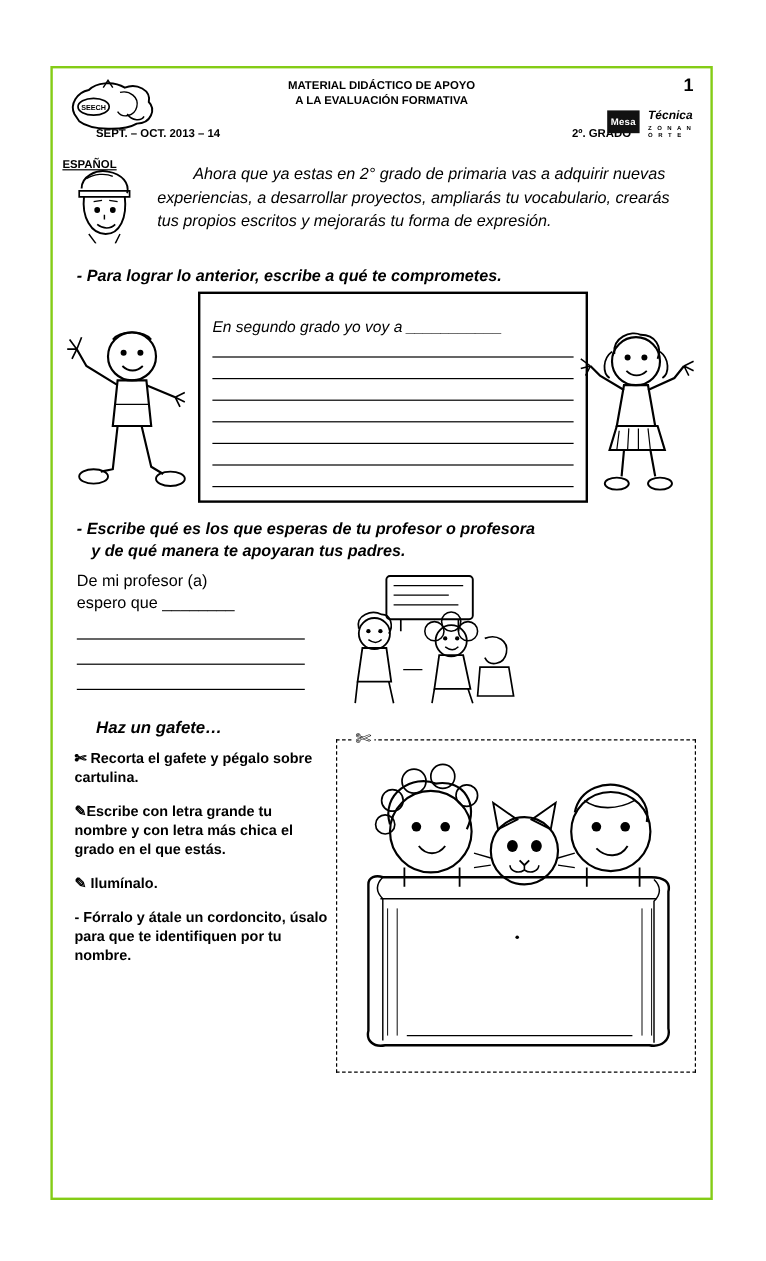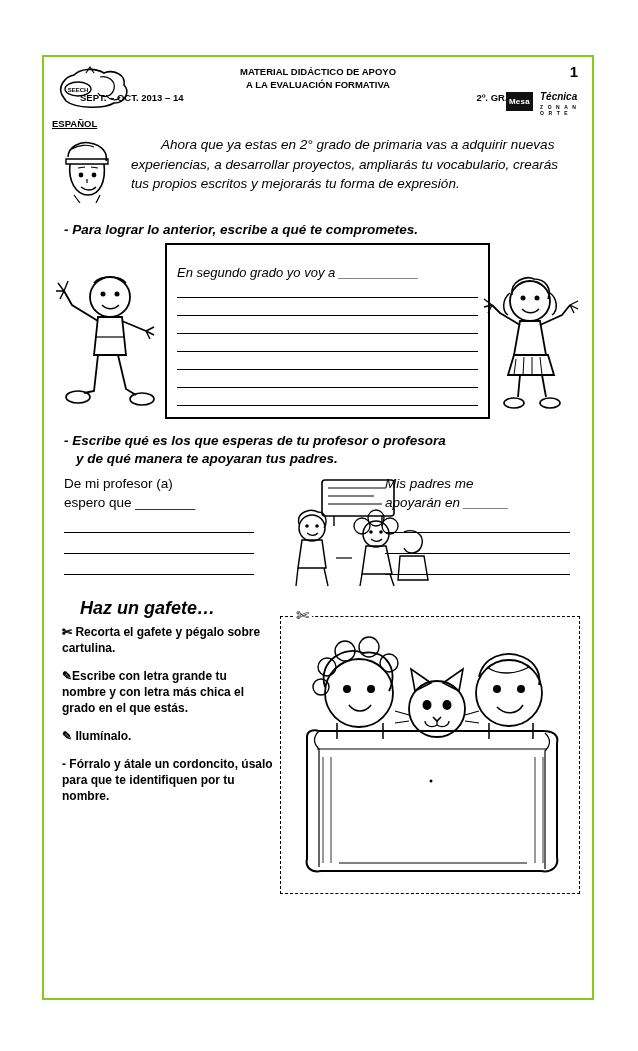--- a/index.html
+++ b/index.html
@@ -45,21 +45,21 @@
     line-height: 12.5px;
     padding-top: 3px;
   }
   .hdr-row {
     display: flex;
     justify-content: space-between;
     align-items: flex-start;
     font-size: 9.5px;
     font-weight: bold;
     padding: 0 6px;
-    margin-top: 1px;
+    margin-top: 15px;
     gap: 13px;
   }
   .hdr-date { margin-left: 22px; }
   .hdr-grade { margin-right: 52px; }
   .hdr-subject {
     font-size: 9.5px;
     font-weight: bold;
     text-decoration: underline;
     margin-top: 15px;
   }
@@ -238,21 +238,21 @@
     height: 112px;
   }
 
   
   .gafete {
     position: relative;
     margin-top: 2px;
     height: 300px;
   }
   .gafete-title {
-    font-size: 18px;
+    font-size: 14px;
     font-weight: bold;
     font-style: italic;
     margin-left: 28px;
   }
   .gafete-steps {
     position: absolute;
     left: 10px;
     top: 26px;
     width: 212px;
     font-size: 12px;
@@ -440,27 +440,20 @@
           <circle cx="116" cy="50" r="8" fill="none" stroke="#000" stroke-width="1.3"></circle>
           <circle cx="102" cy="42" r="8" fill="none" stroke="#000" stroke-width="1.3"></circle>
           <path d="M92 70 L112 70 L118 98 L88 98 Z" fill="none" stroke="#000" stroke-width="1.5"></path>
           <path d="M88 98 L86 110 M116 98 L120 110" fill="none" stroke="#000" stroke-width="1.4"></path>
           <path d="M130 56 C140 52 150 58 148 68 C146 78 134 80 130 72" fill="none" stroke="#000" stroke-width="1.4"></path>
           <path d="M126 80 L150 80 L154 104 L124 104 Z" fill="none" stroke="#000" stroke-width="1.4"></path>
           <path d="M62 82 L78 82" stroke="#000" stroke-width="1.2"></path>
         </svg>
       </div>
 
-      <div class="col-right">
-        <div>Mis padres me</div>
-        <div>apoyarán en ______</div>
-        <div class="ans-line"></div>
-        <div class="ans-line"></div>
-        <div class="ans-line"></div>
-      </div>
     </div>
 
     <div class="gafete">
       <div class="gafete-title">Haz un gafete…</div>
 
       <div class="gafete-steps">
         <p>✄ Recorta el gafete y pégalo sobre cartulina.</p>
         <p>✎Escribe con letra grande tu nombre y con letra más chica el grado en el que estás.</p>
         <p>✎ Ilumínalo.</p>
         <p>- Fórralo y átale un cordoncito, úsalo para  que te identifiquen por tu nombre.</p>

